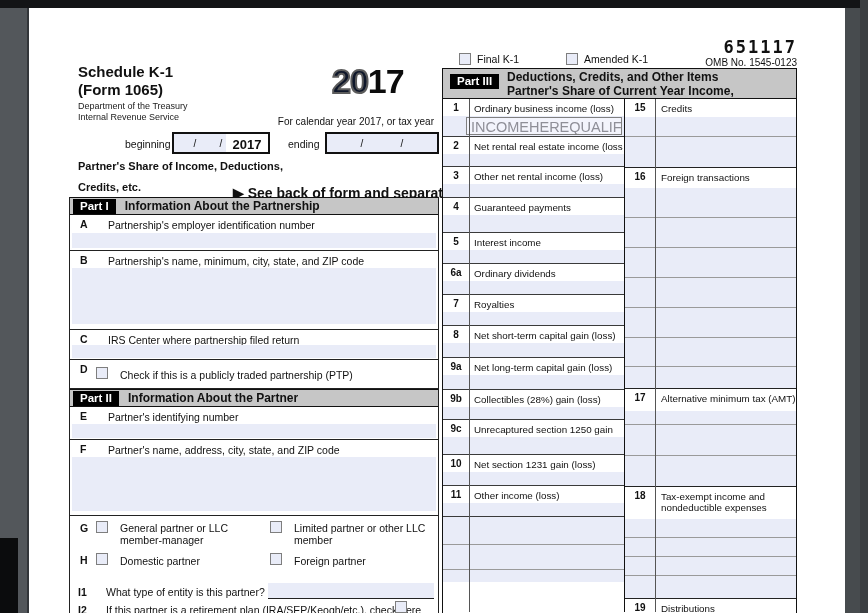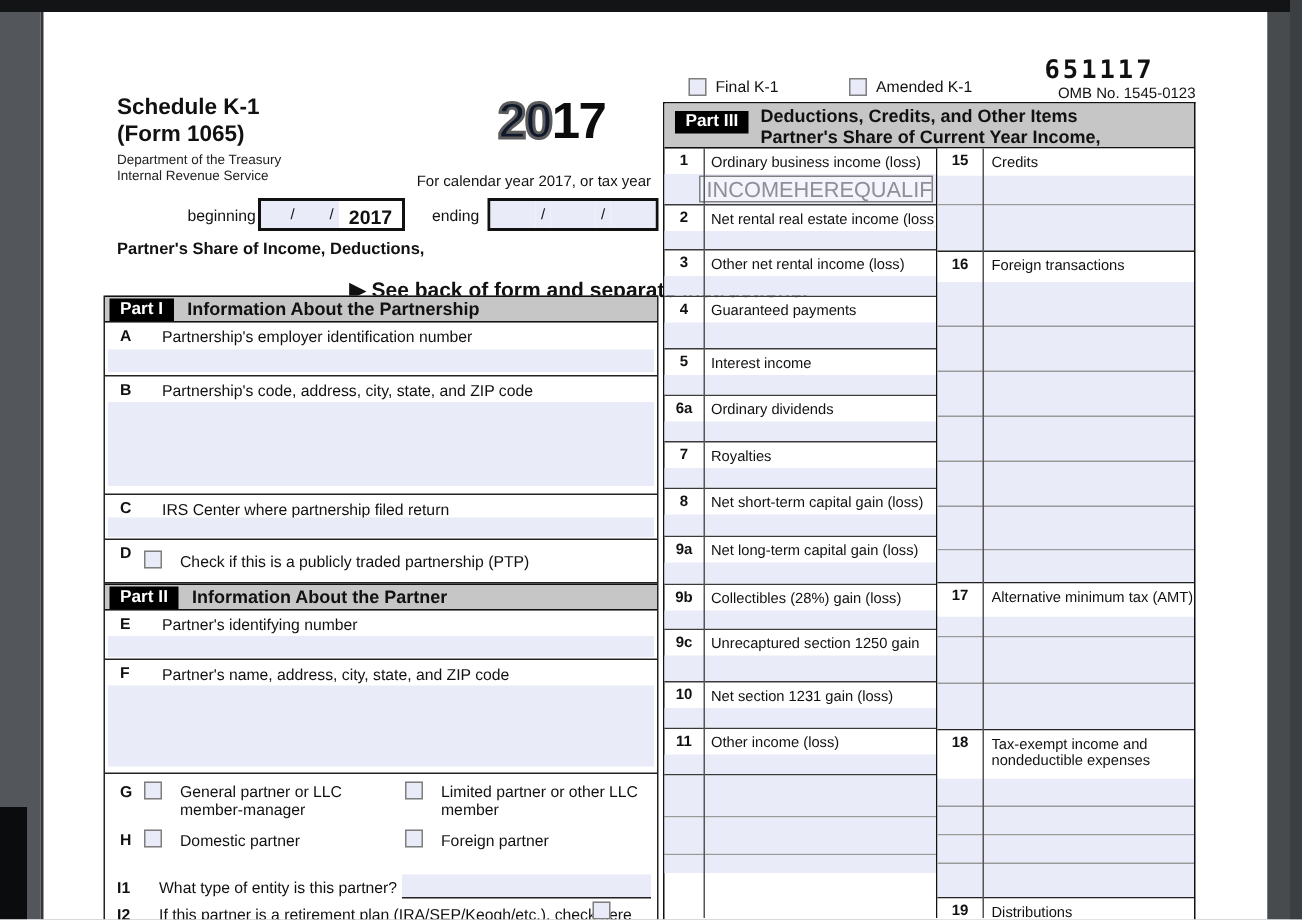--- a/index.html
+++ b/index.html
@@ -22,21 +22,21 @@
   .calnote { left:200px; top:108px; width:205px; text-align:right; font-size:10px; }
   .daterow { left:0; top:124px; width:410px; height:22px; font-size:10px; }
   .dlab { position:absolute; top:6px; font-size:10.5px; }
   .datebox { position:absolute; top:0; height:22px; border:2px solid #111; display:flex; align-items:stretch; background:#fff; }
   .dseg { flex:1; background:var(--lav); }
   .dslash { width:10px; text-align:center; font-size:10px; padding-top:4px; background:var(--lav); }
   .dyear { width:42px; text-align:center; font-weight:bold; font-size:13px; padding-top:3px; background:#fff; }
   .maintitle { left:49px; top:148px; font-size:11px; font-weight:bold; line-height:21px; }
   .seeback { left:204px; top:177px; font-size:14px; font-weight:bold; }
 
-  .code651 { left:640px; top:29px; width:128px; text-align:center; font-family:"DejaVu Sans Mono", monospace; font-weight:bold; font-size:17px; letter-spacing:2px; }
+  .code651 { left:640px; top:29px; width:128px; text-align:right; font-family:"DejaVu Sans Mono", monospace; font-weight:bold; font-size:17px; letter-spacing:2px; }
   .omb { left:600px; top:49px; width:168px; text-align:right; font-size:10px; }
   .topcb { top:44px; height:14px; font-size:10.5px; }
   .cb { display:inline-block; width:12px; height:12px; background:var(--lav); border:1px solid #7e7e7e; vertical-align:middle; }
   .cbl { margin-left:6px; vertical-align:middle; }
 
   :root, .page { --lav:#e9ecf8; }
 
   
   .partbar { background:#c6c6c6; border:1px solid #111; display:flex; align-items:center; }
   .partbox { background:#000; color:#fff; font-weight:bold; font-size:11.5px; padding:1px 7px 2px 7px; margin-left:3px; white-space:nowrap; }
@@ -109,20 +109,21 @@
         <span class="dseg"></span>
         <span class="dslash">/</span>
         <span class="dseg"></span>
         <span class="dslash">/</span>
         <span class="dseg"></span>
       </div>
     </div>
 
     <div class="abs maintitle">
       <div>Partner's Share of Income, Deductions,</div>
+      <div>Credits, etc.</div>
     </div>
     <div class="abs seeback">▶ See back of form and separate instructions.</div>
 
     <div class="abs code651">651117</div>
     <div class="abs omb">OMB No. 1545-0123</div>
     <div class="abs topcb" style="left:430px">
       <span class="cb"></span><span class="cbl">Final K-1</span>
     </div>
     <div class="abs topcb" style="left:537px">
       <span class="cb"></span><span class="cbl">Amended K-1</span>
@@ -136,21 +137,21 @@
       </div>
 
       <div class="prow" style="height:36px">
         <span class="ltr">A</span>
         <span class="plab">Partnership's employer identification number</span>
         <div class="pfill" style="top:18px; height:15px"></div>
       </div>
 
       <div class="prow" style="height:79px">
         <span class="ltr">B</span>
-        <span class="plab">Partnership's code, address, city, state, and ZIP code</span>
+        <span class="plab">Partnership's name, minimum, city, state, and ZIP code</span>
         <div class="pfill" style="top:17px; bottom:5px"></div>
       </div>
 
       <div class="prow" style="height:30px">
         <span class="ltr">C</span>
         <span class="plab">IRS Center where partnership filed return</span>
         <div class="pfill" style="top:15px; height:13px"></div>
       </div>
 
       <div class="prow" style="height:29px">

